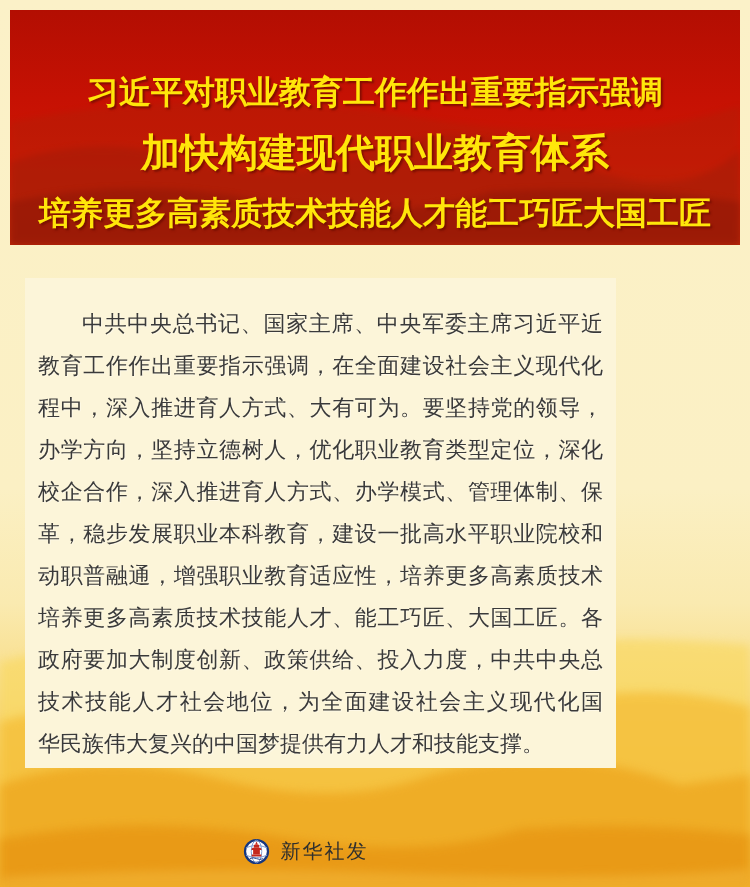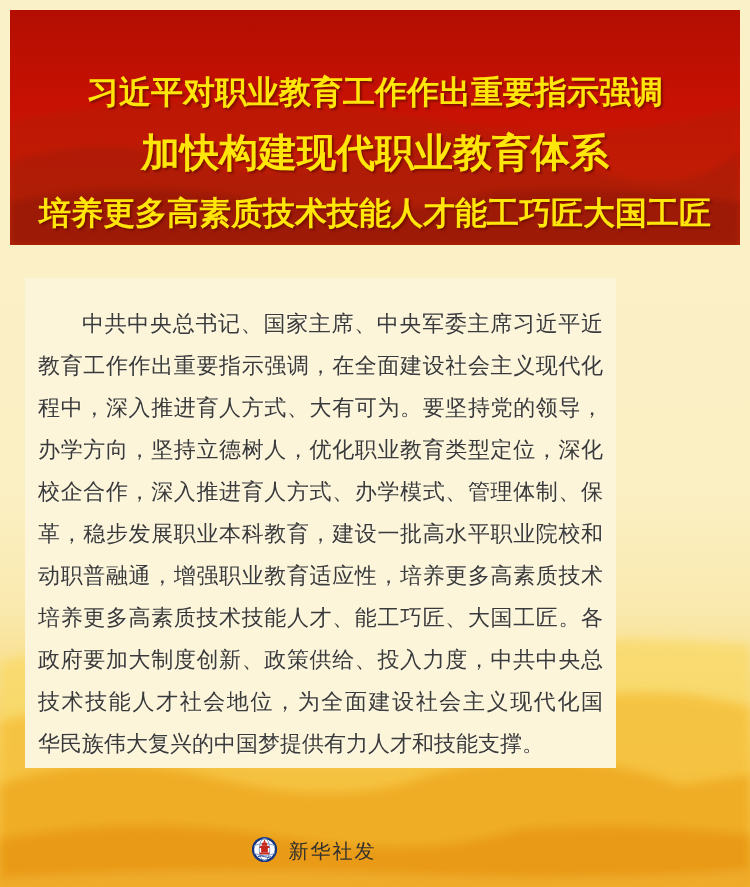--- a/index.html
+++ b/index.html
@@ -58,22 +58,22 @@
     color:#3a3a3a;
     text-align:justify;
     text-align-last:justify;
     text-shadow:1px 1px 0 rgba(255,255,255,.35);
     overflow:hidden;
   }
   .article-line.first{text-indent:2em;}
   .article-line.last{text-align-last:left;}
   
   .footer{
-    position:absolute;left:8px;top:836px;width:611px;
-    display:flex;justify-content:center;gap:11px;
+    position:absolute;left:0;top:836px;width:611px;
+    display:flex;align-items:center;justify-content:center;gap:11px;
   }
   .credit-text{
     font-size:20px;color:#30302e;letter-spacing:2px;line-height:30px;
   }
 </style>
 </head>
 <body>
 
 <div class="page">
 

